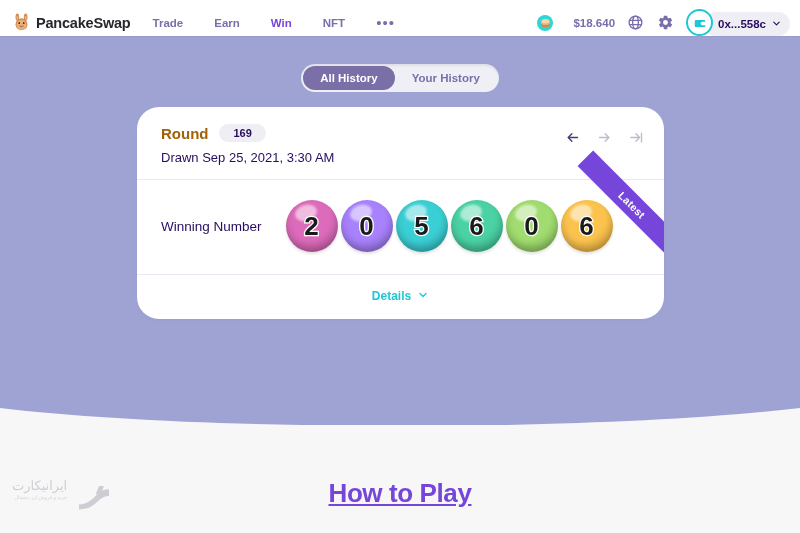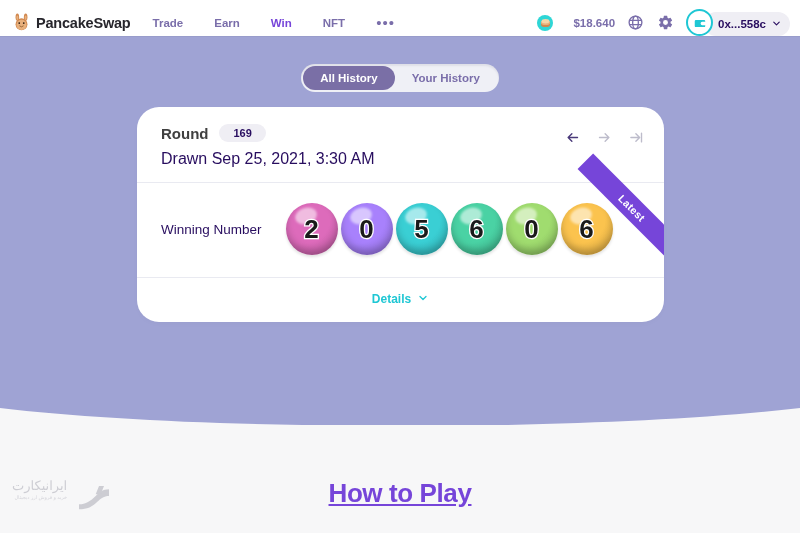--- a/index.html
+++ b/index.html
@@ -205,33 +205,33 @@
     position: relative;
   }
   .round-row {
     display: flex;
     align-items: center;
     gap: 11px;
   }
   .round-label {
     font-size: 15px;
     font-weight: bold;
-    color: #404040;
+    color: #a16207;
   }
   .round-badge {
     background: #EFEEF4;
     border-radius: 11px;
     padding: 3px 14px;
     font-size: 11px;
     font-weight: bold;
     color: #280D5F;
   }
   .drawn-text {
     margin-top: 8px;
-    font-size: 16px;
+    font-size: 13px;
     color: #280D5F;
   }
   .nav-arrows {
     position: absolute;
     right: 20px; top: 23px;
     display: flex;
     align-items: center;
     gap: 17px;
   }
   .arrow-btn {

